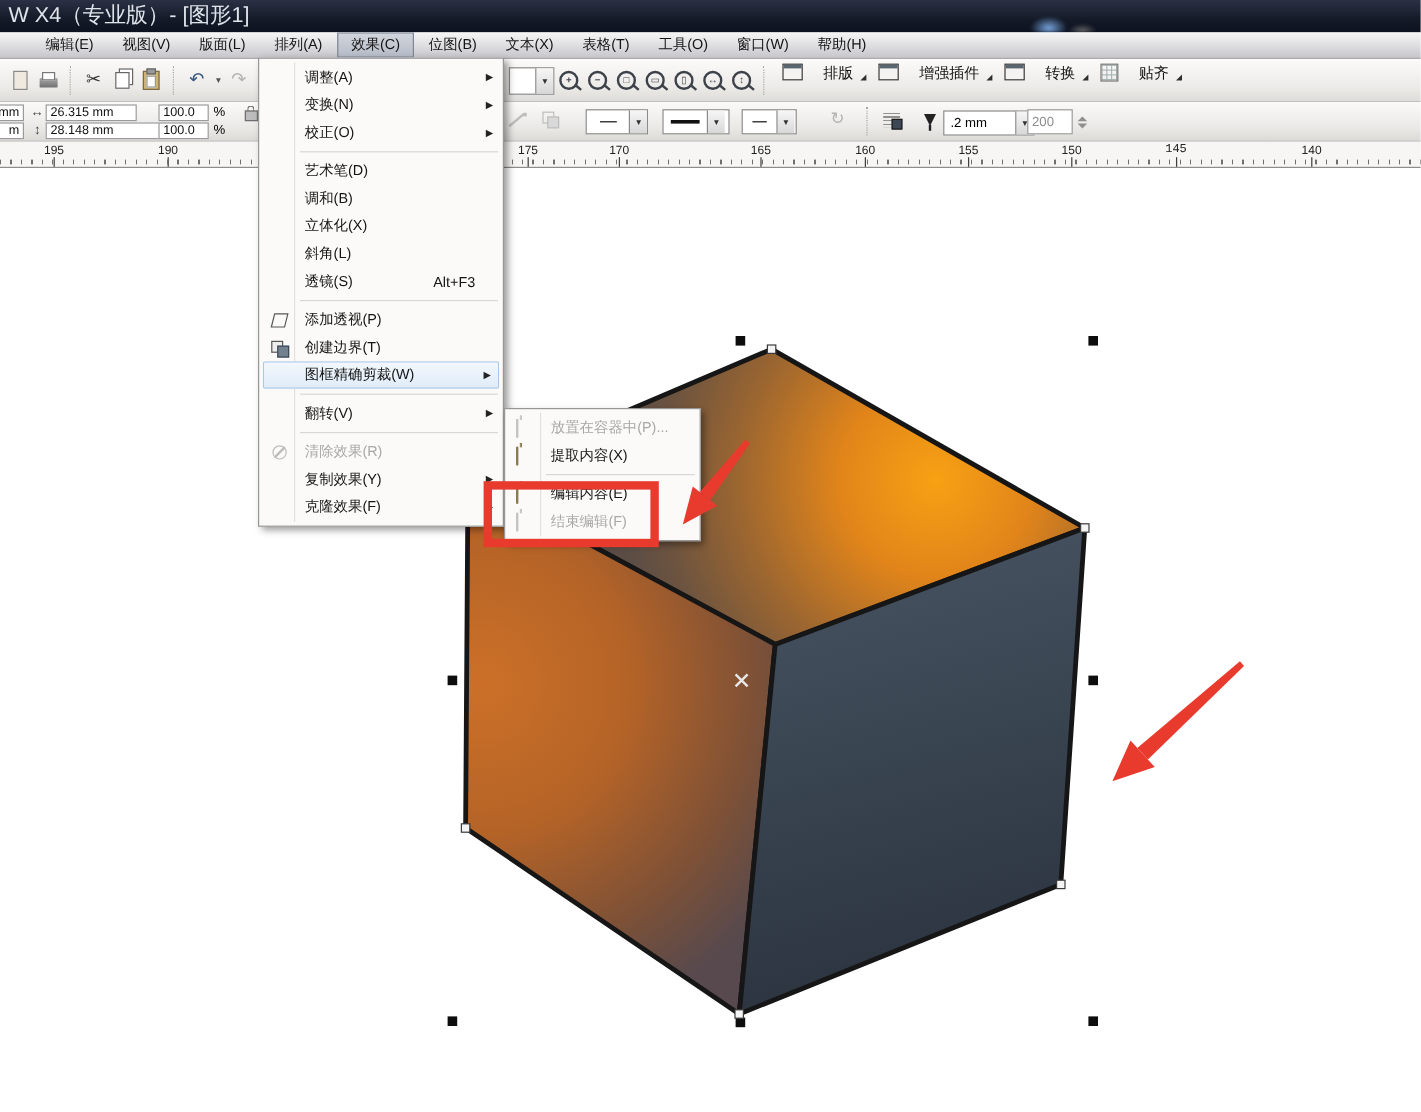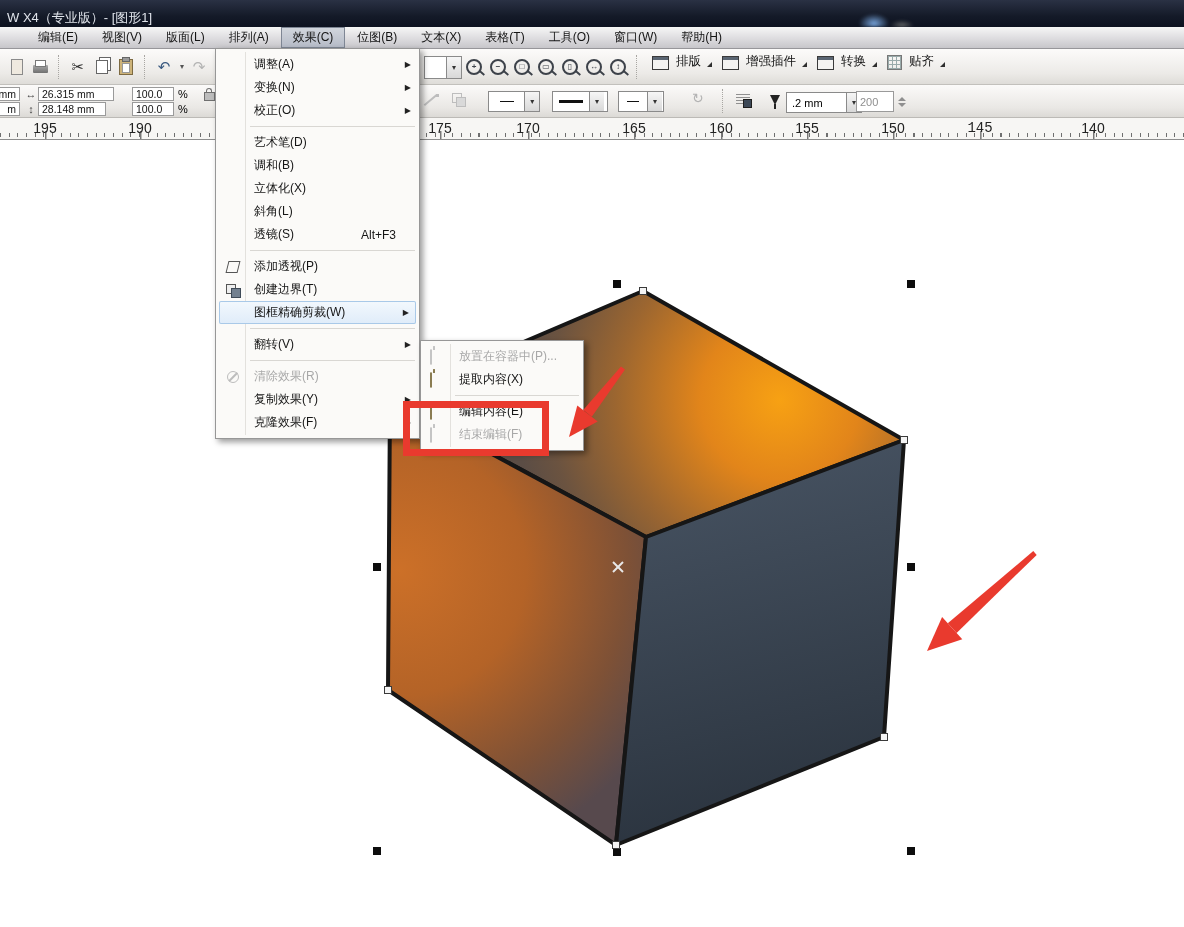--- a/index.html
+++ b/index.html
@@ -1,21 +1,21 @@
 <!DOCTYPE html>
 <html><head>
 <meta charset="utf-8">
 <style>
   html,body{margin:0;padding:0}
   body{width:1184px;height:927px;position:relative;overflow:hidden;background:#fff;
        font-family:"Liberation Sans","DejaVu Sans",sans-serif;-webkit-font-smoothing:antialiased}
   
   .titlebar{position:absolute;left:0;top:0;width:100%;height:27px;z-index:10;
-    background:linear-gradient(#2a3144,#141a28 60%,#0d1220);color:#dfe3ea;font-size:13px;
-    display:flex;align-items:flex-end;padding-left:7px;box-sizing:border-box}
+    background:linear-gradient(#2a3144,#141a28 60%,#0d1220);color:#dfe3ea;font-size:18px;
+    display:flex;align-items:flex-start;padding-left:7px;box-sizing:border-box}
   .blob{position:absolute;left:850px;top:3px;width:80px;height:24px;pointer-events:none;
     background:radial-gradient(ellipse 22px 14px at 30% 85%,rgba(130,180,240,.9),rgba(130,180,240,0) 70%),
                radial-gradient(ellipse 20px 10px at 65% 95%,rgba(170,170,160,.55),rgba(0,0,0,0) 60%);
     filter:blur(1.5px)}
   
   .menubar{position:absolute;left:0;top:27px;width:100%;height:22px;z-index:10;box-sizing:border-box;
     background:linear-gradient(#f6f6f6,#dddcdf 55%,#c7c6ca);border-bottom:1px solid #97969a;
     display:flex;align-items:stretch;padding-left:26px;font-size:12px;color:#141414}
   .mitem{display:flex;align-items:center;padding:0 12px;cursor:default;white-space:nowrap}
   .mitem.active{background:linear-gradient(#d3d7de,#b4bac6);box-shadow:inset 0 0 0 1px #7e8694}
@@ -38,21 +38,21 @@
   .ic-copy{position:relative;width:10px;height:12px;border:1px solid #666;background:#fff}
   .ic-copy::before{content:"";position:absolute;left:2px;top:-4px;width:10px;height:12px;border:1px solid #666;background:#fff;z-index:-1}
   .ic-paste{width:12px;height:14px;background:#cdb379;border:1px solid #7d6a42;position:relative}
   .ic-paste::before{content:"";position:absolute;left:2px;top:-3px;width:6px;height:3px;background:#9a9a9a;border:1px solid #666}
   .ic-paste::after{content:"";position:absolute;left:2px;top:3px;width:6px;height:8px;background:#fff;border:1px solid #999}
   .ic-import{width:11px;height:13px;border:1px solid #666;background:#fff;position:relative}
   .ic-import::after{content:"";position:absolute;right:-4px;top:-5px;width:0;height:0;border:4px solid transparent;border-top-color:#c03128;transform:rotate(-135deg)}
   .lens{width:12px;height:12px;border:2px solid #3d424a;border-radius:50%;position:relative;display:flex;align-items:center;justify-content:center}
   .lens::after{content:"";position:absolute;width:6px;height:2px;background:#3d424a;right:-5px;bottom:-1px;transform:rotate(40deg)}
   .lens .sign{font-size:8px;color:#3d424a;font-weight:bold;line-height:1}
-  .plug{display:flex;align-items:flex-end;gap:7px;margin:0 4px;font-size:12.5px;color:#111;white-space:nowrap}
+  .plug{display:flex;align-items:flex-start;gap:17px;margin:0 4px;font-size:12.5px;color:#111;white-space:nowrap}
   .winico{width:15px;height:12px;border:1px solid #3a3a3a;background:#f4f3f1;position:relative;flex:none}
   .winico::before{content:"";position:absolute;left:0;top:0;right:0;height:3px;background:#5a6572}
   .gridico{width:13px;height:13px;border:1px solid #777;flex:none;
     background:linear-gradient(#9aa 1px,transparent 1px),linear-gradient(90deg,#9aa 1px,transparent 1px);background-size:4px 4px}
   .corner{width:0;height:0;border-left:5px solid transparent;border-bottom:5px solid #2e2e2e;align-self:flex-end;margin:0 6px 3px 2px;flex:none}
   .combo-stub{position:absolute;left:424px;top:7px;width:36px;height:21px;background:#fff;border:1px solid #8a8a8a;display:flex}
   .combo-stub .ddbtn{margin-left:auto}
   .ddbtn{width:15px;height:100%;border-left:1px solid #8a8a8a;background:linear-gradient(#f6f6f6,#d8d8d8);
     display:flex;align-items:center;justify-content:center;font-size:8px;color:#333;box-sizing:border-box}
   .zoomgroup{position:absolute;left:462px;top:5px;display:flex;align-items:center}
@@ -78,21 +78,21 @@
   .ic-pen{position:relative;width:10px;height:15px;flex:none}
   .ic-pen::before{content:"";position:absolute;left:0;top:0;width:0;height:0;border-left:5px solid transparent;border-right:5px solid transparent;border-top:10px solid #222}
   .ic-pen::after{content:"";position:absolute;left:4px;top:9px;width:2px;height:5px;background:#222}
   .stepper{display:flex;flex-direction:column;gap:2px;margin-left:4px}
   .stepper i{width:0;height:0;border-left:4px solid transparent;border-right:4px solid transparent}
   .stepper .up{border-bottom:4px solid #8f8f8f}.stepper .dn{border-top:4px solid #8f8f8f}
   
   .ruler{position:absolute;left:0;top:118px;width:100%;height:22px;z-index:8;background:#f7f6f4;border-bottom:1px solid #8d8d8d;box-sizing:border-box}
   .ruler::after{content:"";position:absolute;left:0;right:0;bottom:2px;height:4px;
     background:repeating-linear-gradient(90deg,#6f6f6f 0 1px,transparent 1px 8.7px)}
-  .rlabel{position:absolute;top:2px;transform:translateX(-50%);font-size:14px;color:#222;text-align:center}
+  .rlabel{position:absolute;top:2px;transform:translateX(-50%);font-size:10px;color:#222;text-align:center}
   .rlabel .tick{position:absolute;left:50%;top:11px;width:1px;height:8px;background:#3c3c3c}
   
   .canvas{position:absolute;left:0;top:140px;width:100%;height:787px;background:#fff;z-index:1}
   svg.scene{position:absolute;left:0;top:0;width:1184px;height:927px;z-index:2;pointer-events:none}
   svg.annot{position:absolute;left:0;top:0;width:1184px;height:927px;z-index:40;pointer-events:none}
   
   .menu-panel{position:absolute;background:#fbfaf8;border:1px solid #979797;z-index:30;
     box-shadow:3px 3px 6px rgba(0,0,0,.4);padding:4px 1px;box-sizing:border-box;font-size:12px;color:#151515}
   .menu-panel::before{content:"";position:absolute;left:29px;top:3px;bottom:3px;width:1px;background:#e3e1dd}
   .menu-row{height:23px;display:flex;align-items:center;padding:0 6px 0 3px;position:relative;white-space:nowrap}
@@ -240,21 +240,21 @@
       </div>
     <div class="pb-abs" style="left:-30px;top:17px">
         <span class="pb-field" style="width:50px;justify-content:flex-end">m</span>
       </div>
     <div class="pb-abs" style="left:24px;top:2px">
       <span class="arrowsym">↔</span>
       <span class="pb-field" style="width:76px">26.315 mm</span>
     </div>
     <div class="pb-abs" style="left:24px;top:17px">
       <span class="arrowsym">↕</span>
-      <span class="pb-field" style="width:68px">28.148 mm</span>
+      <span class="pb-field" style="width:100px">28.148 mm</span>
     </div>
     <div class="pb-abs" style="left:132px;top:2px">
       <span class="pb-field" style="width:42px">100.0</span>
       <span style="font-size:11px;margin-left:4px">%</span>
     </div>
     <div class="pb-abs" style="left:132px;top:17px">
       <span class="pb-field" style="width:42px">100.0</span>
       <span style="font-size:11px;margin-left:4px">%</span>
     </div>
     <div class="pb-abs" style="left:204px;top:2px">
@@ -317,21 +317,21 @@
           <i class="dn"></i>
         </span>
     </div>
   </div>
 </div>
 
 <div class="ruler">
     <div class="rlabel" style="left: 45px;"><span>195</span><i class="tick"></i></div>
     <div class="rlabel" style="left: 140px;"><span>190</span><i class="tick"></i></div>
     <div class="rlabel" style="left: 440px;"><span>175</span><i class="tick"></i></div>
-    <div class="rlabel" style="left: 528px;"><span>170</span><i class="tick"></i></div>
+    <div class="rlabel" style="left: 516px;"><span>170</span><i class="tick"></i></div>
     <div class="rlabel" style="left: 634px;"><span>165</span><i class="tick"></i></div>
     <div class="rlabel" style="left: 721px;"><span>160</span><i class="tick"></i></div>
     <div class="rlabel" style="left: 807px;"><span>155</span><i class="tick"></i></div>
     <div class="rlabel" style="left: 893px;"><span>150</span><i class="tick"></i></div>
     <div class="rlabel" style="left: 980px; font-family: Liberation Mono, monospace;"><span>145</span><i class="tick"></i></div>
     <div class="rlabel" style="left: 1067px; margin-left: 26px;"><span>140</span><i class="tick"></i></div>
   </div>
 
 <div class="canvas"></div>
 

